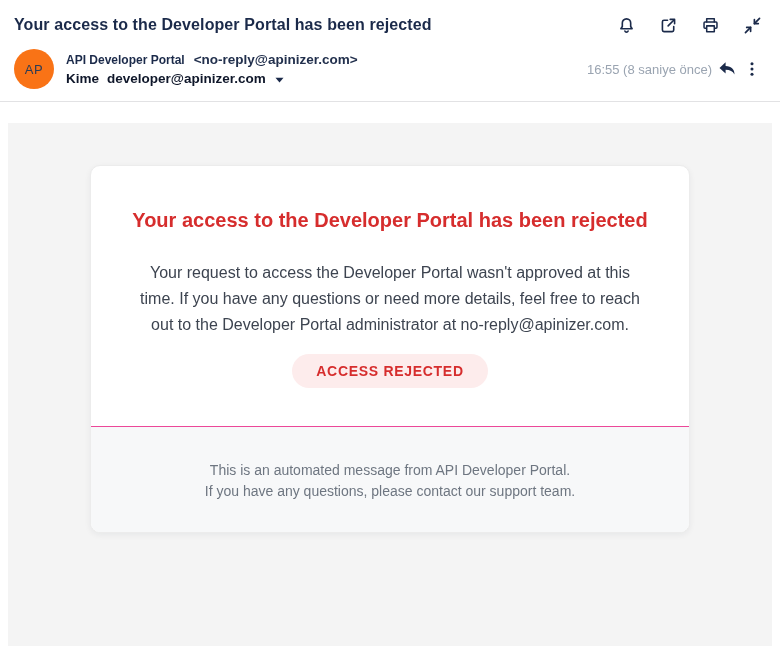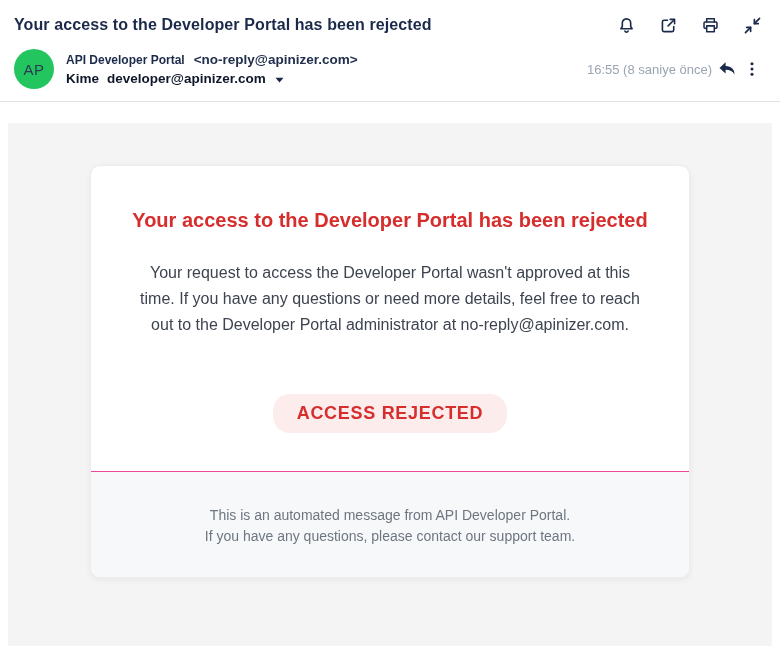--- a/index.html
+++ b/index.html
@@ -40,23 +40,23 @@
   }
   .icon-btn svg { display:block; }
   
   .sender-row {
     display:flex;
     align-items:center;
     margin-top:9px;
   }
   .avatar {
     width:40px; height:40px; border-radius:50%;
-    background:#22c55e;
+    background:#f97316;
     display:flex; align-items:center; justify-content:center;
-    font-size:15px; color:#2c3c55; letter-spacing:.5px;
+    font-size:13px; color:#2c3c55; letter-spacing:.5px;
     flex:0 0 40px;
   }
   .sender-info { margin-left:12px; }
   .sender-line { display:flex; align-items:baseline; gap:9px; }
   .sender-name { font-size:12px; font-weight:bold; color:#1b2a4a; }
   .sender-address { font-size:13.5px; font-weight:600; color:#22304d; }
   .recipient-line {
     margin-top:4px;
     display:flex; align-items:center; gap:8px;
     font-size:13.5px; font-weight:600; color:#0f172a;
@@ -95,27 +95,27 @@
     line-height:28px;
     font-weight:bold;
     color:#d62d2d;
     margin-bottom:26px;
   }
   .card-paragraph {
     font-size:16px;
     line-height:26px;
     color:#3d4450;
     max-width:524px;
-    margin:0 auto 56px auto;
+    margin:0 auto 16px auto;
   }
   .status-badge {
     display:inline-block;
     background:#fdecec;
     color:#d62d2d;
-    font-size:18px;
+    font-size:14px;
     font-weight:bold;
     letter-spacing:.7px;
     padding:9px 24px;
     border-radius:17px;
   }
   .card-footer {
     background:#f7f8f9;
     border-top:1px solid #ec4899;
     padding:33px 20px 30px 20px;
     text-align:center;

